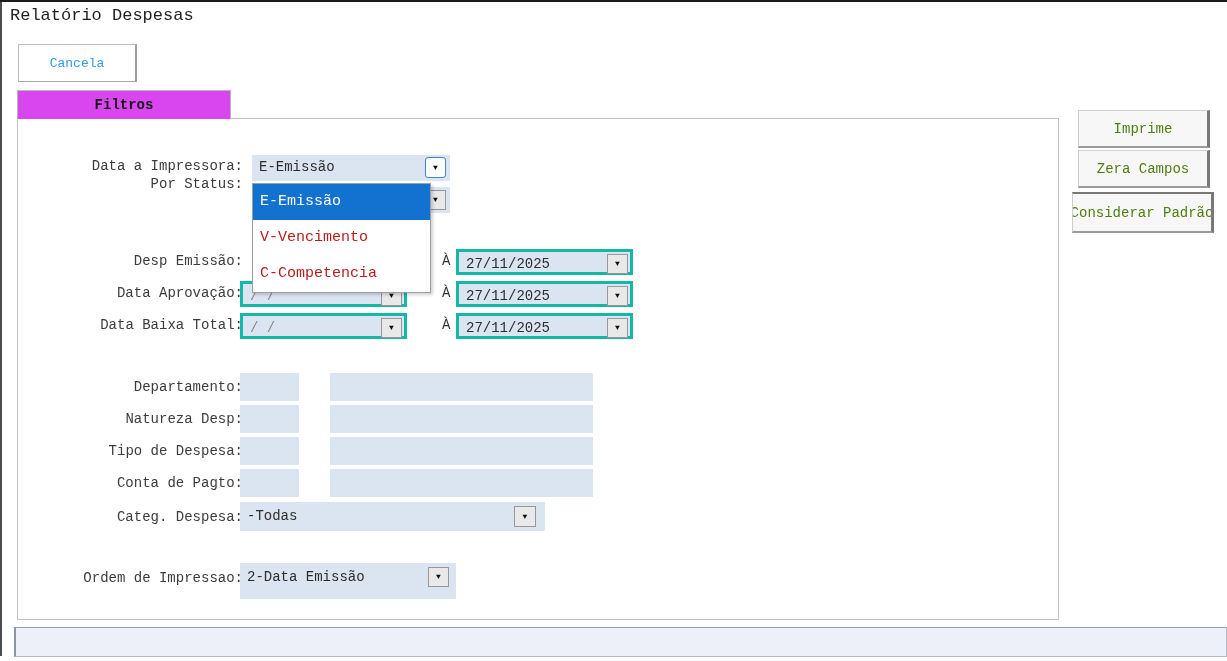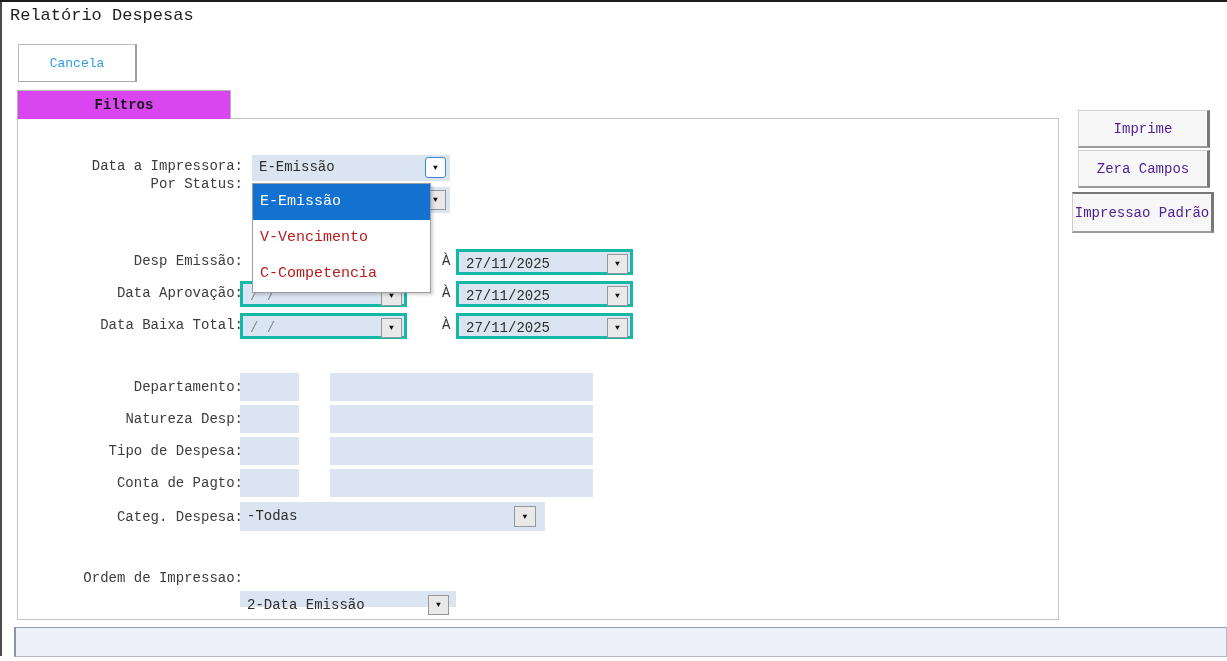--- a/index.html
+++ b/index.html
@@ -36,21 +36,21 @@
     box-shadow:2px 2px 3px rgba(0,0,0,0.18); z-index:10; }
   .popup-item { height:36px; line-height:36px; padding-left:7px; font-size:15px; color:#b91c1c; white-space:nowrap; }
   .popup-item.selected { background:#1372d0; color:#fff; }
 
   .sep-label { font-size:14px; color:#333; z-index:3; }
   .hint { font-size:14px; color:#474747; white-space:nowrap; }
 
   .field-flat { background:#dbe5f1; z-index:3; }
 
   .action-btn { background:#f7f7f7; border:1px solid #cecece; border-right:3px solid #787878;
-    border-bottom:2px solid #9b9b9b; color:#4c1d95; font-size:14px; display:flex; align-items:center;
+    border-bottom:2px solid #9b9b9b; color:#4d7c0f; font-size:14px; display:flex; align-items:center;
     justify-content:center; white-space:nowrap; overflow:hidden; cursor:default; }
   .action-btn.wide { border-top:2px solid #787878; }
 
   .status-bar { left:14px; top:627px; width:1213px; height:30px; background:#edf0f8;
     border:1px solid #b6bac4; border-top:1px solid #969eae; border-left:2px solid #8d94a2; }
 </style>
 </head>
 <body>
 
 <div class="screen">
@@ -152,24 +152,24 @@
   </div>
   <div class="abs hint" style="left:660px;top:474px">Digite '?' para Selecionar</div>
 
   <div class="abs rlabel" style="top:509px">Categ. Despesa:</div>
   <div class="abs combo-flat" style="left:240px;top:502px;width:305px;height:29px">
     <span class="combo-val" style="line-height:29px">-Todas</span>
     <span class="arrow-btn" style="right:9px;top:4px;width:22px;height:21px">▼</span>
   </div>
 
   <div class="abs rlabel" style="top:570px">Ordem de Impressao:</div>
-  <div class="abs combo-flat" style="left:240px;top:591px;width:216px;height:16px">
+  <div class="abs combo-flat" style="left:240px;top:563px;width:216px;height:36px">
     <span class="combo-val" style="line-height:28px">2-Data Emissão</span>
     <span class="arrow-btn" style="right:7px;top:4px">▼</span>
   </div>
 
   <button class="abs action-btn" style="left:1078px;top:110px;width:132px;height:38px">Imprime</button>
   <button class="abs action-btn" style="left:1078px;top:150px;width:132px;height:38px">Zera Campos</button>
-  <button class="abs action-btn wide" style="left:1072px;top:192px;width:142px;height:41px">Impressao Padrão</button>
+  <button class="abs action-btn wide" style="left:1072px;top:192px;width:142px;height:41px">Considerar Padrão</button>
 
   <div class="abs status-bar"></div>
 
 </div>
 
 </body></html>

